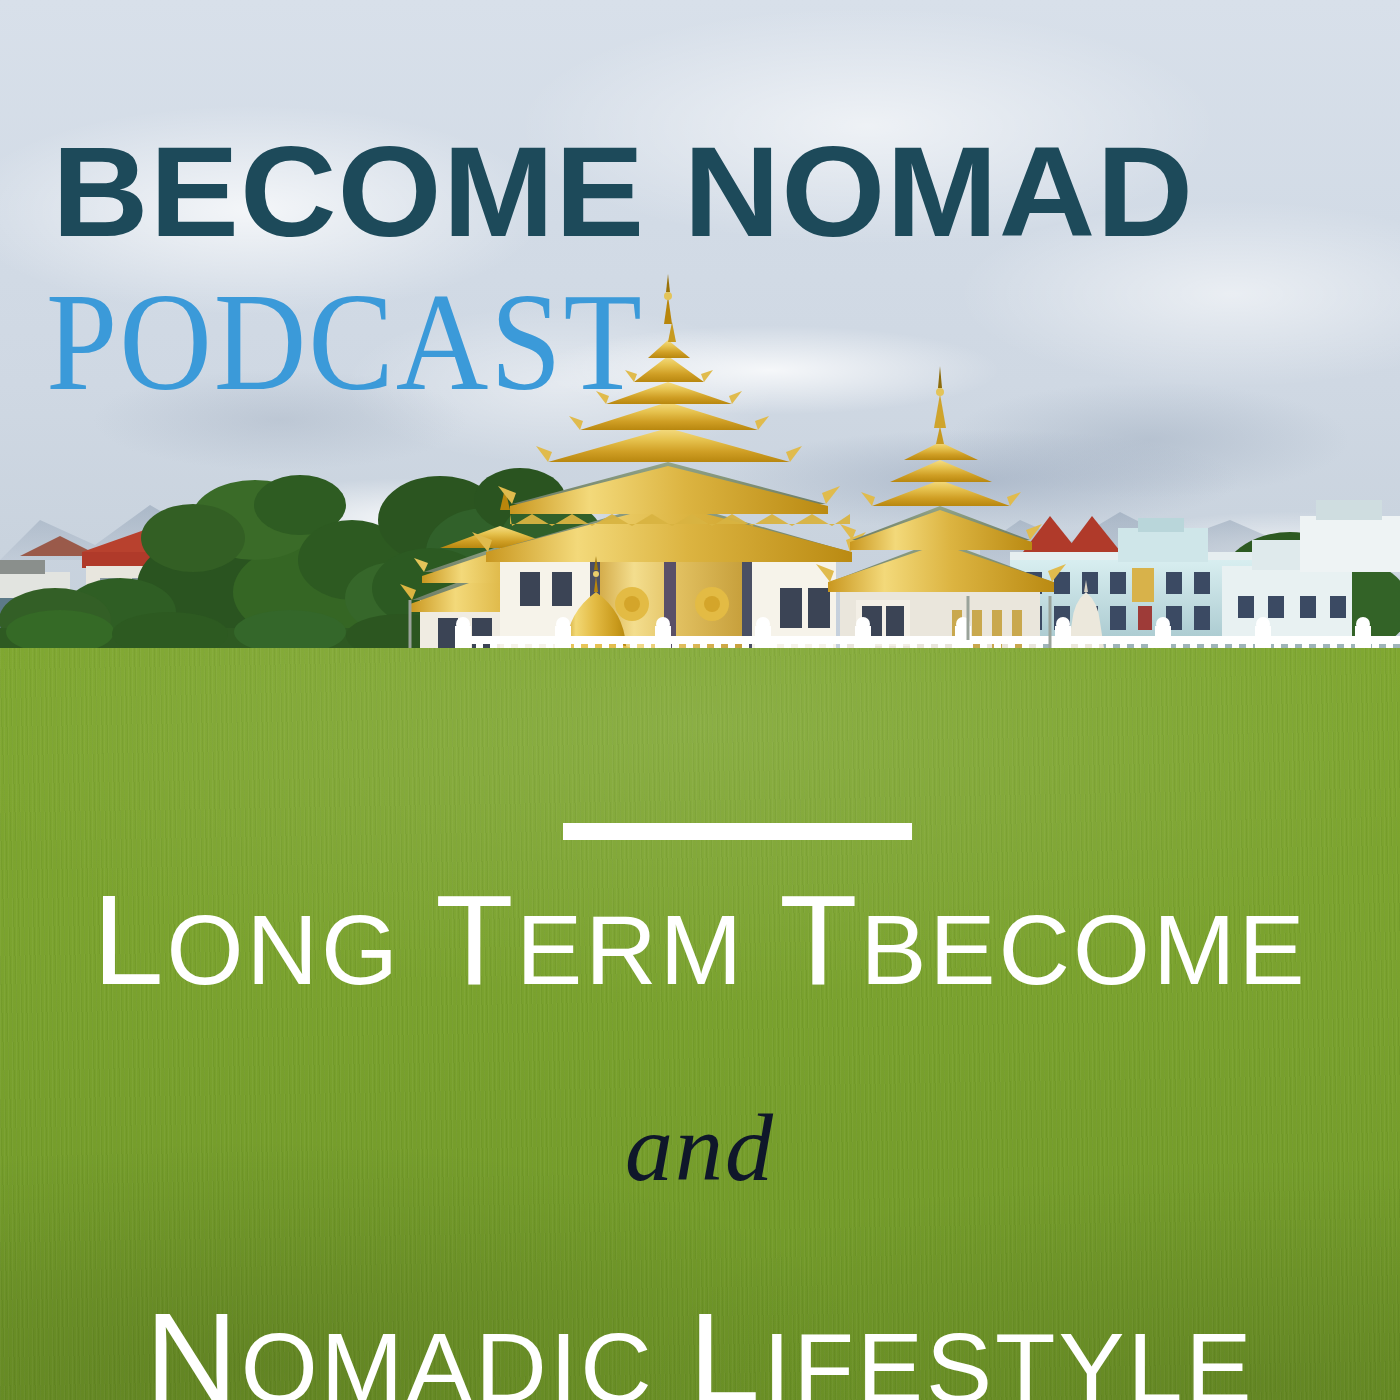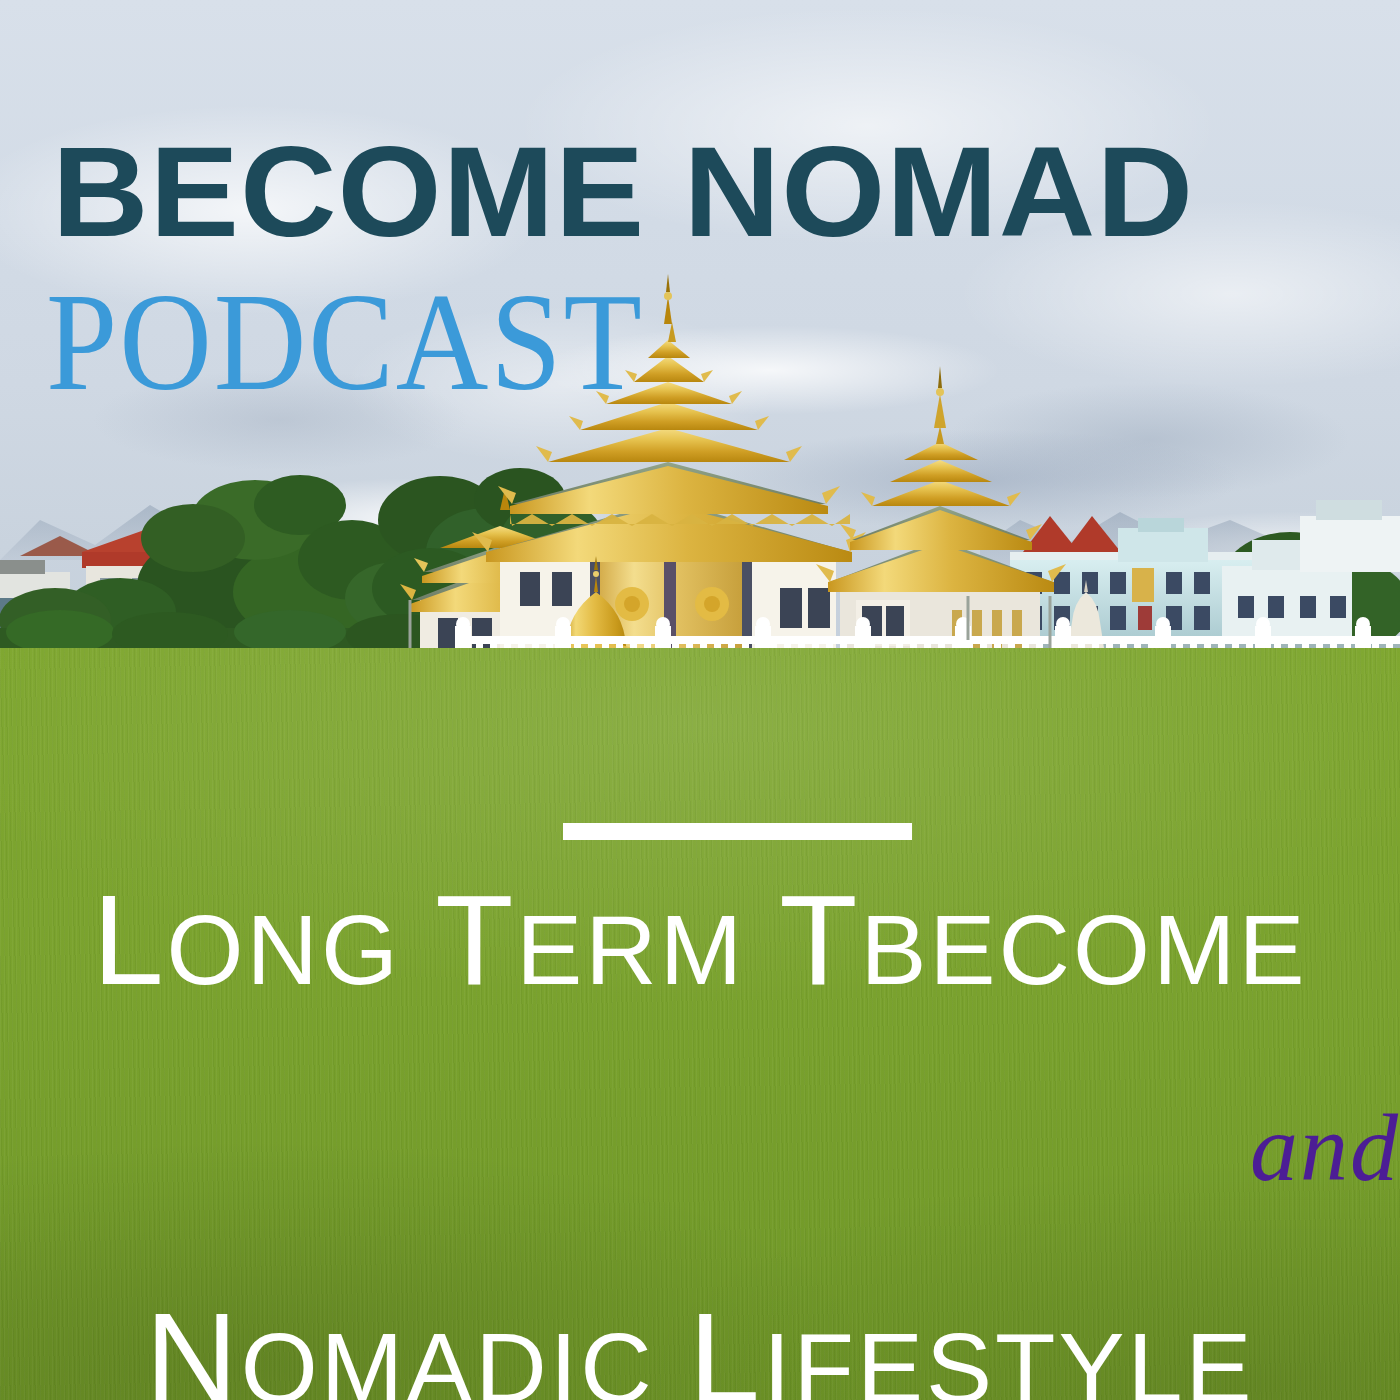--- a/index.html
+++ b/index.html
@@ -126,22 +126,22 @@
   .tag-line .rest { font-size: 99px; margin-top: 36px; }
   .tag-line .sp   { display:inline-block; width: 34px; }
 
   .line1 { letter-spacing: 3px; }
   .line2 { letter-spacing: 3px; margin-top: 16px; }
 
   .amp {
     position: absolute;
     left: 0; top: 1092px;
     width: 1400px;
-    text-align: right;
-    color: #4c1d95;
+    text-align: center;
+    color: #0f172a;
   }
   .amp span {
     font-family: "Liberation Serif", serif;
     font-style: italic;
     font-weight: 400;
     font-size: 96px;
     letter-spacing: 2px;
   }
 
   

